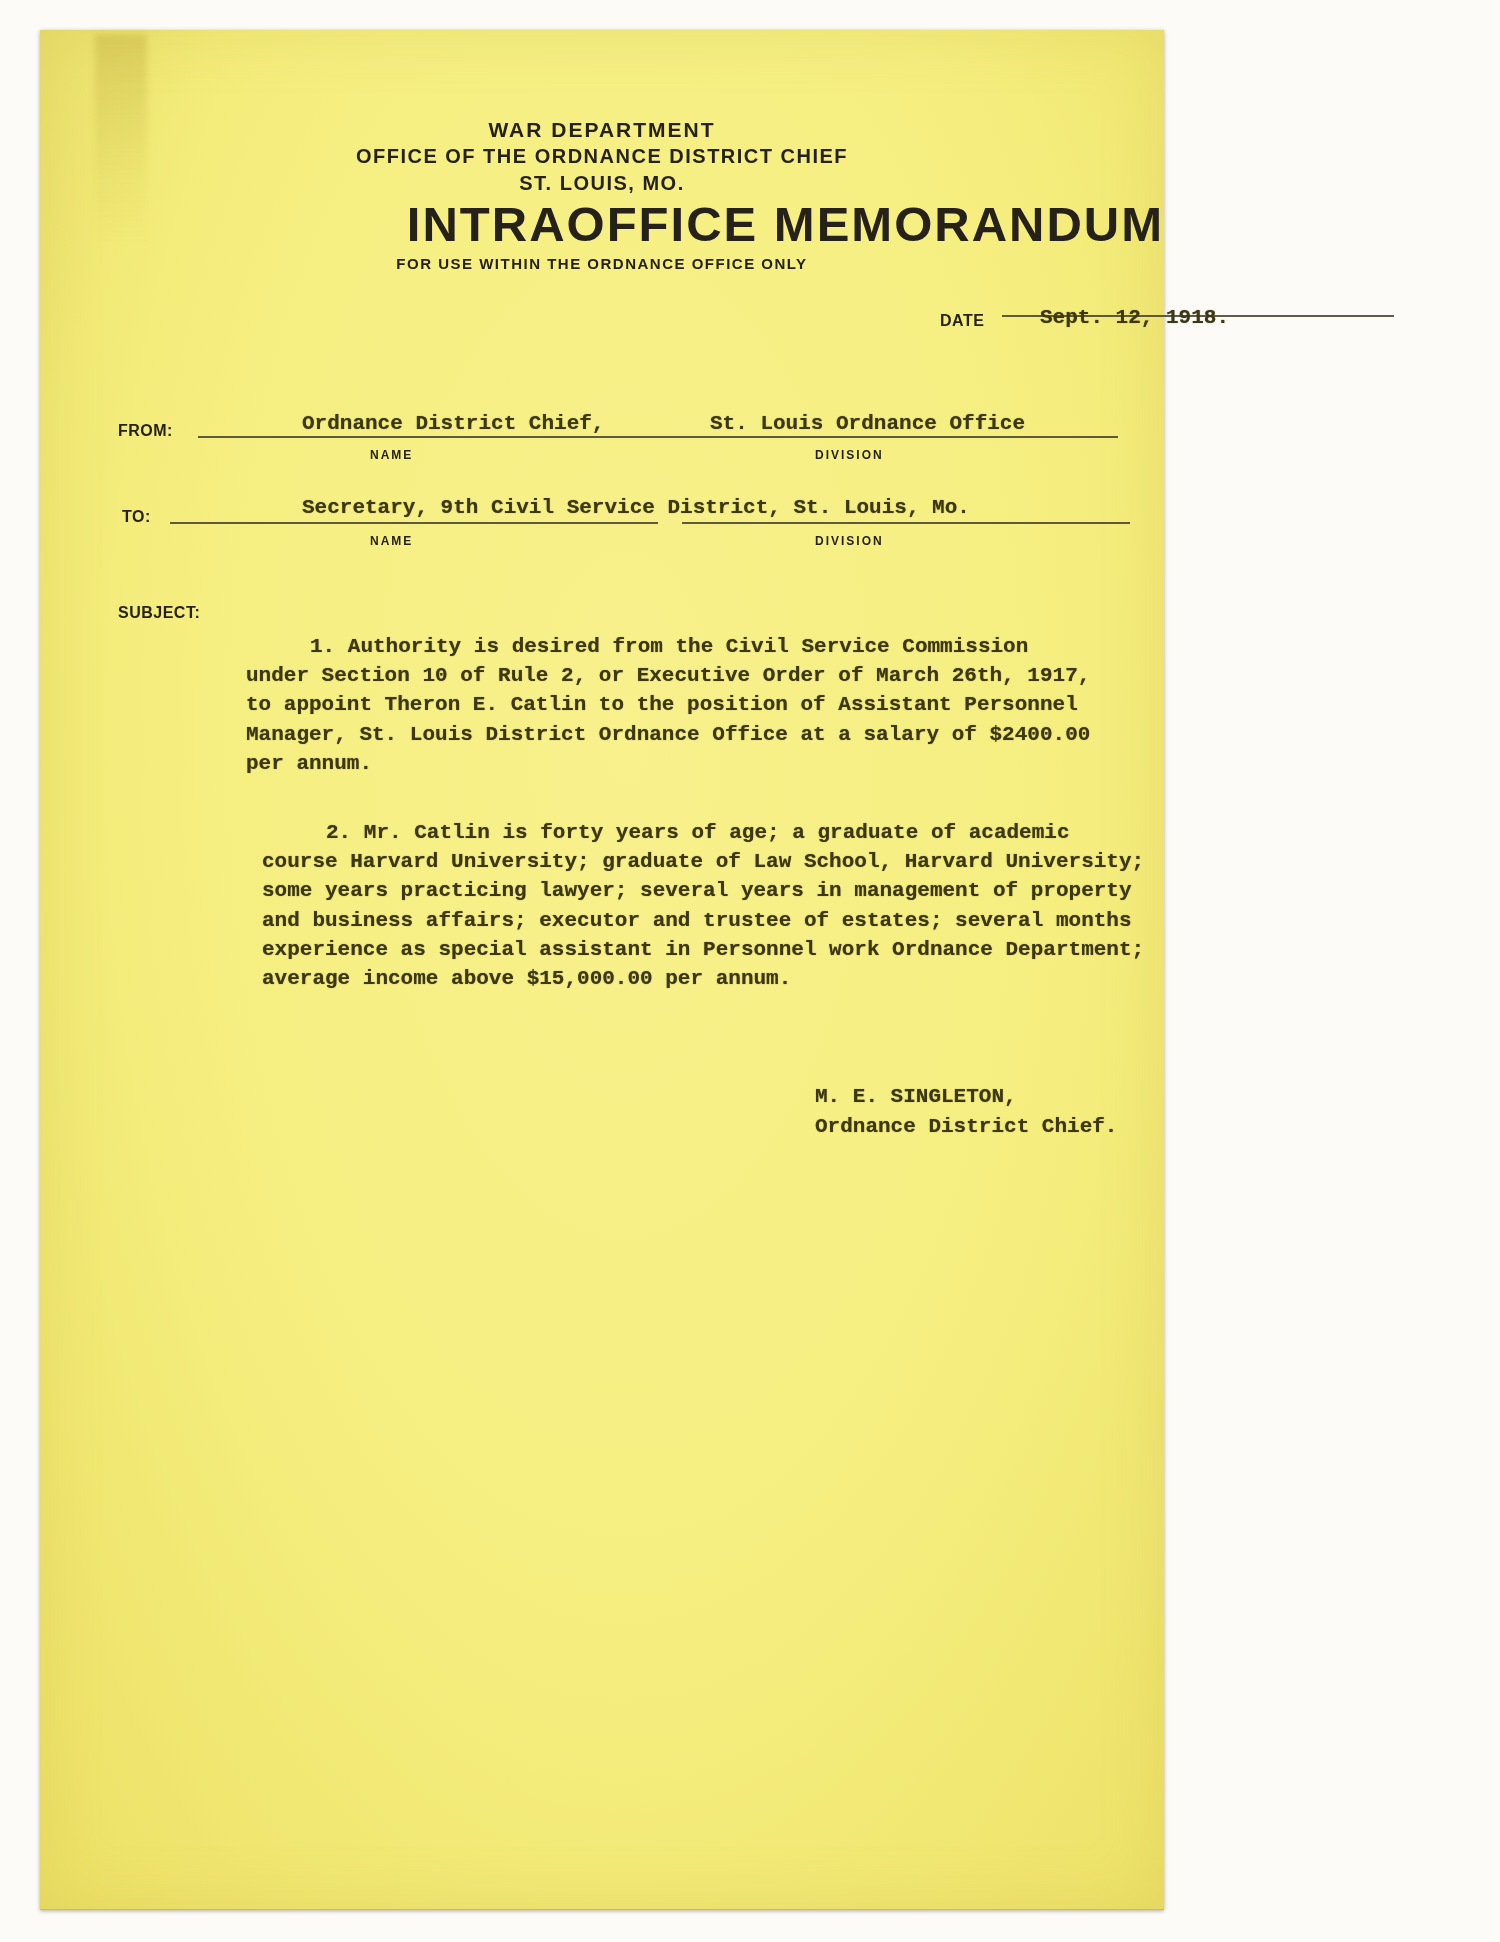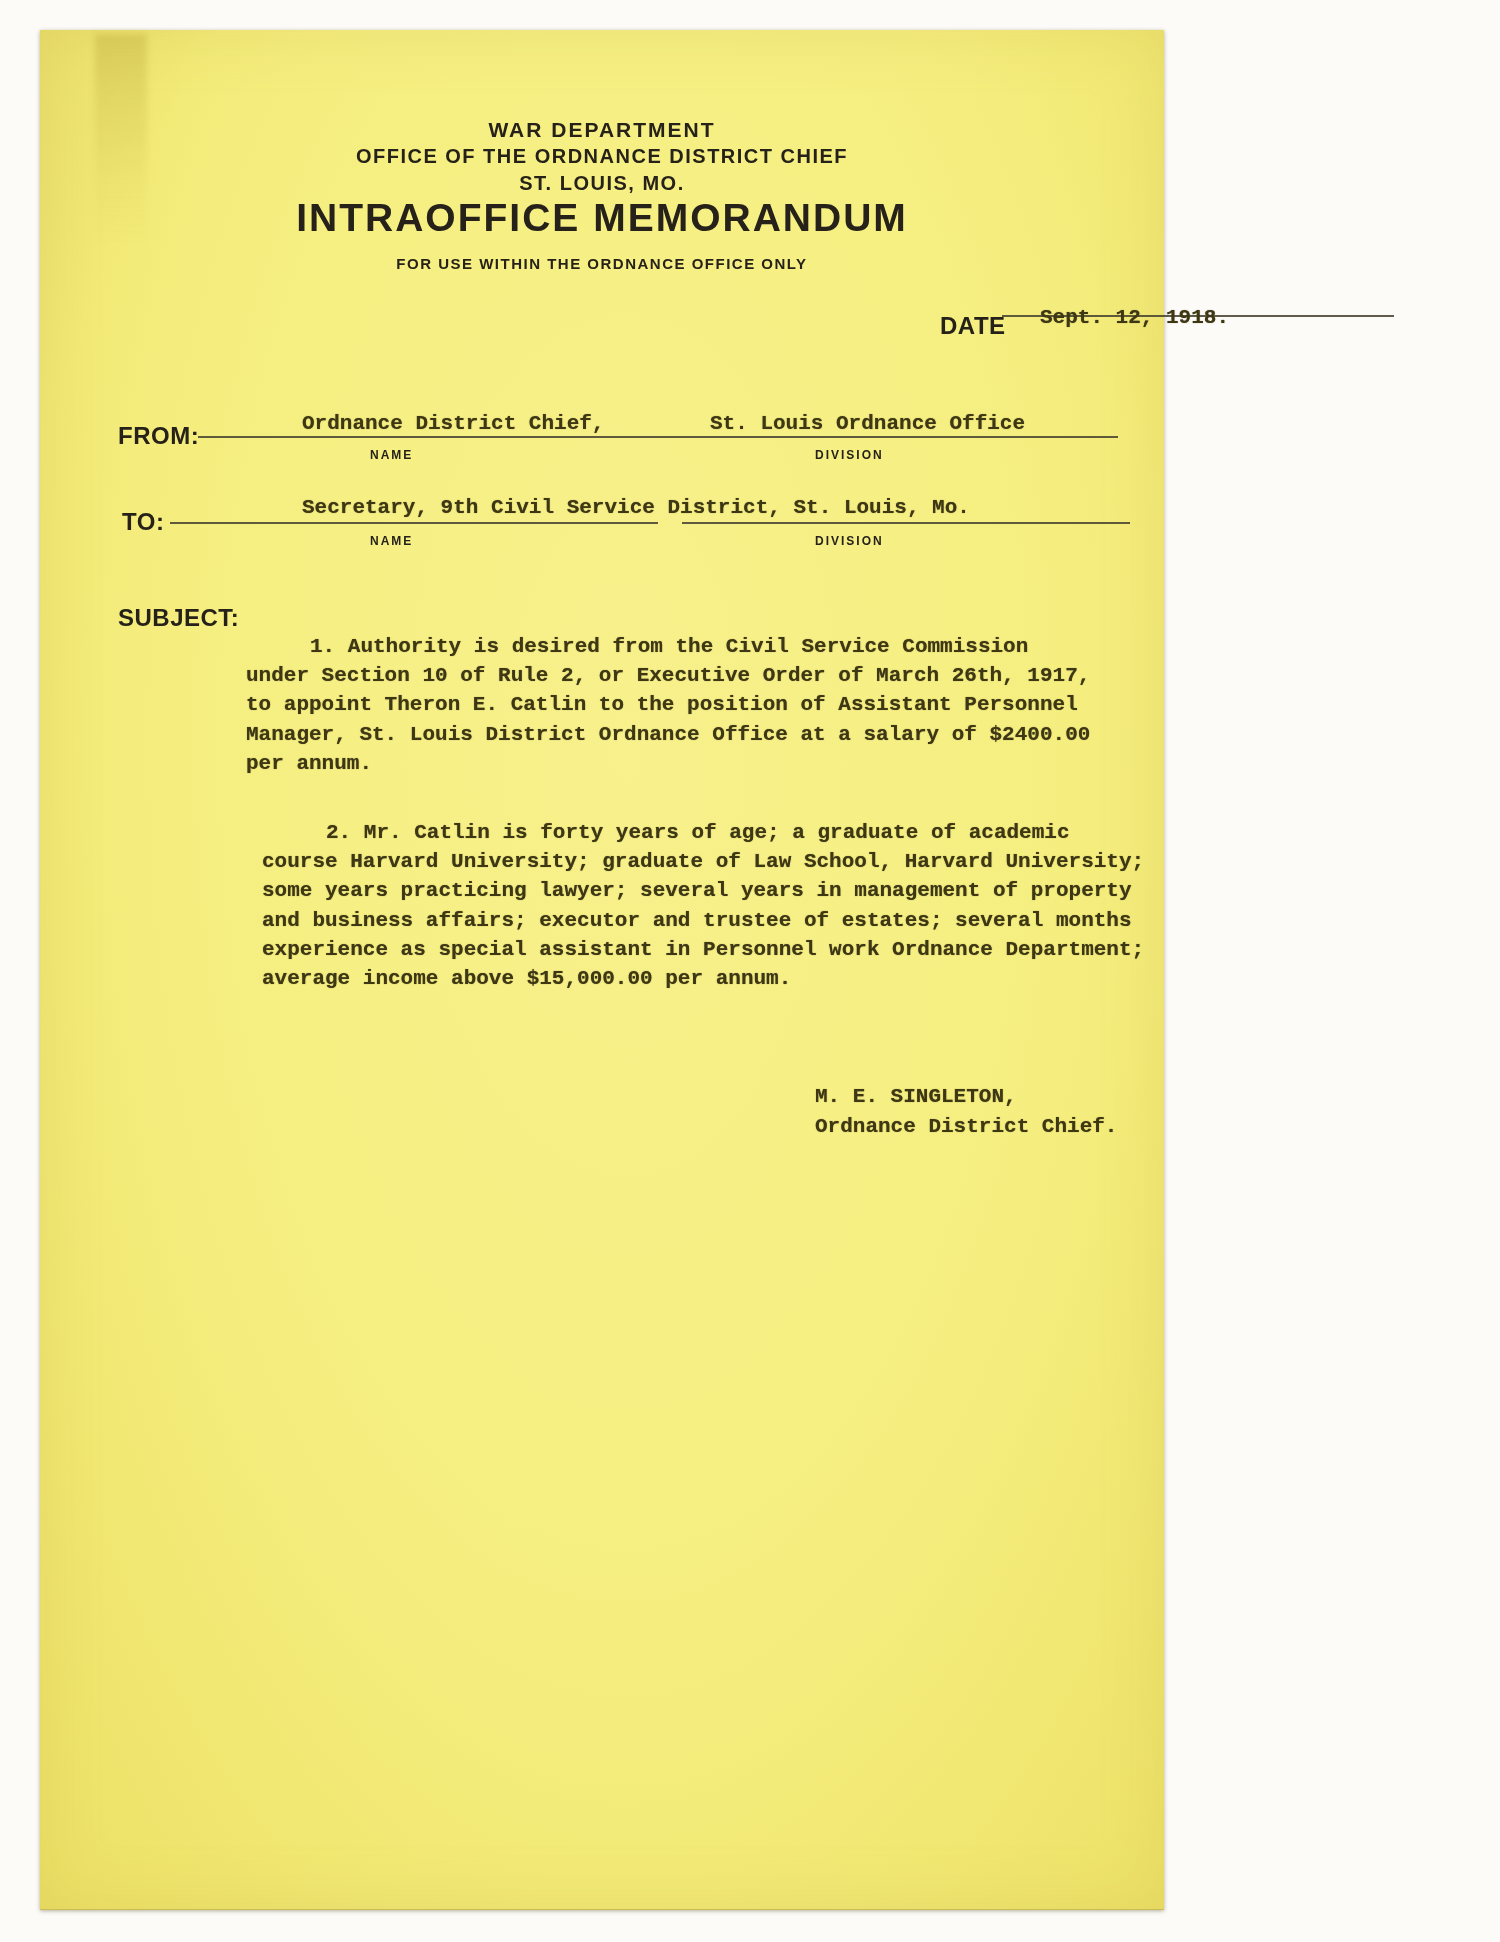--- a/index.html
+++ b/index.html
@@ -26,30 +26,30 @@
   .smudge{
     position:absolute;left:55px;top:4px;width:52px;height:210px;
     background:linear-gradient(180deg, rgba(170,150,40,.28), rgba(170,150,40,.05) 70%, rgba(170,150,40,0));
     filter:blur(3px);pointer-events:none;
   }
   
   .print{color:#262219;font-weight:bold;}
   .hdr{position:absolute;left:0;width:100%;text-align:center;letter-spacing:2px;}
   .hdr-sm{font-size:21px;}
   .hdr-md{font-size:20px;letter-spacing:1.5px;}
-  .hdr-title{font-size:39px;letter-spacing:2px;}
+  .hdr-title{font-size:49px;letter-spacing:2px;text-align:right;}
   .hdr-sub{font-size:15px;letter-spacing:1.5px;}
   
   .typed{
     font-family:"Liberation Mono","DejaVu Sans Mono",monospace;
     font-weight:bold;color:#3e3714;
     text-shadow:0 0 1px rgba(62,55,20,.65);
     font-size:21px;white-space:nowrap;
   }
-  .label{position:absolute;font-size:24px;letter-spacing:.5px;}
+  .label{position:absolute;font-size:16px;letter-spacing:.5px;}
   .rule{position:absolute;height:0;border-bottom:2px solid #43402e;opacity:.85;}
   .caption{position:absolute;font-size:12px;letter-spacing:2px;color:#262219;font-weight:bold;}
   .para{position:absolute;line-height:29.2px;}
   .para .tline{white-space:nowrap;}
   .para .tline:first-child{text-indent:64px;}
   .sig{position:absolute;line-height:30px;}
 </style>
 </head>
 <body>
 

